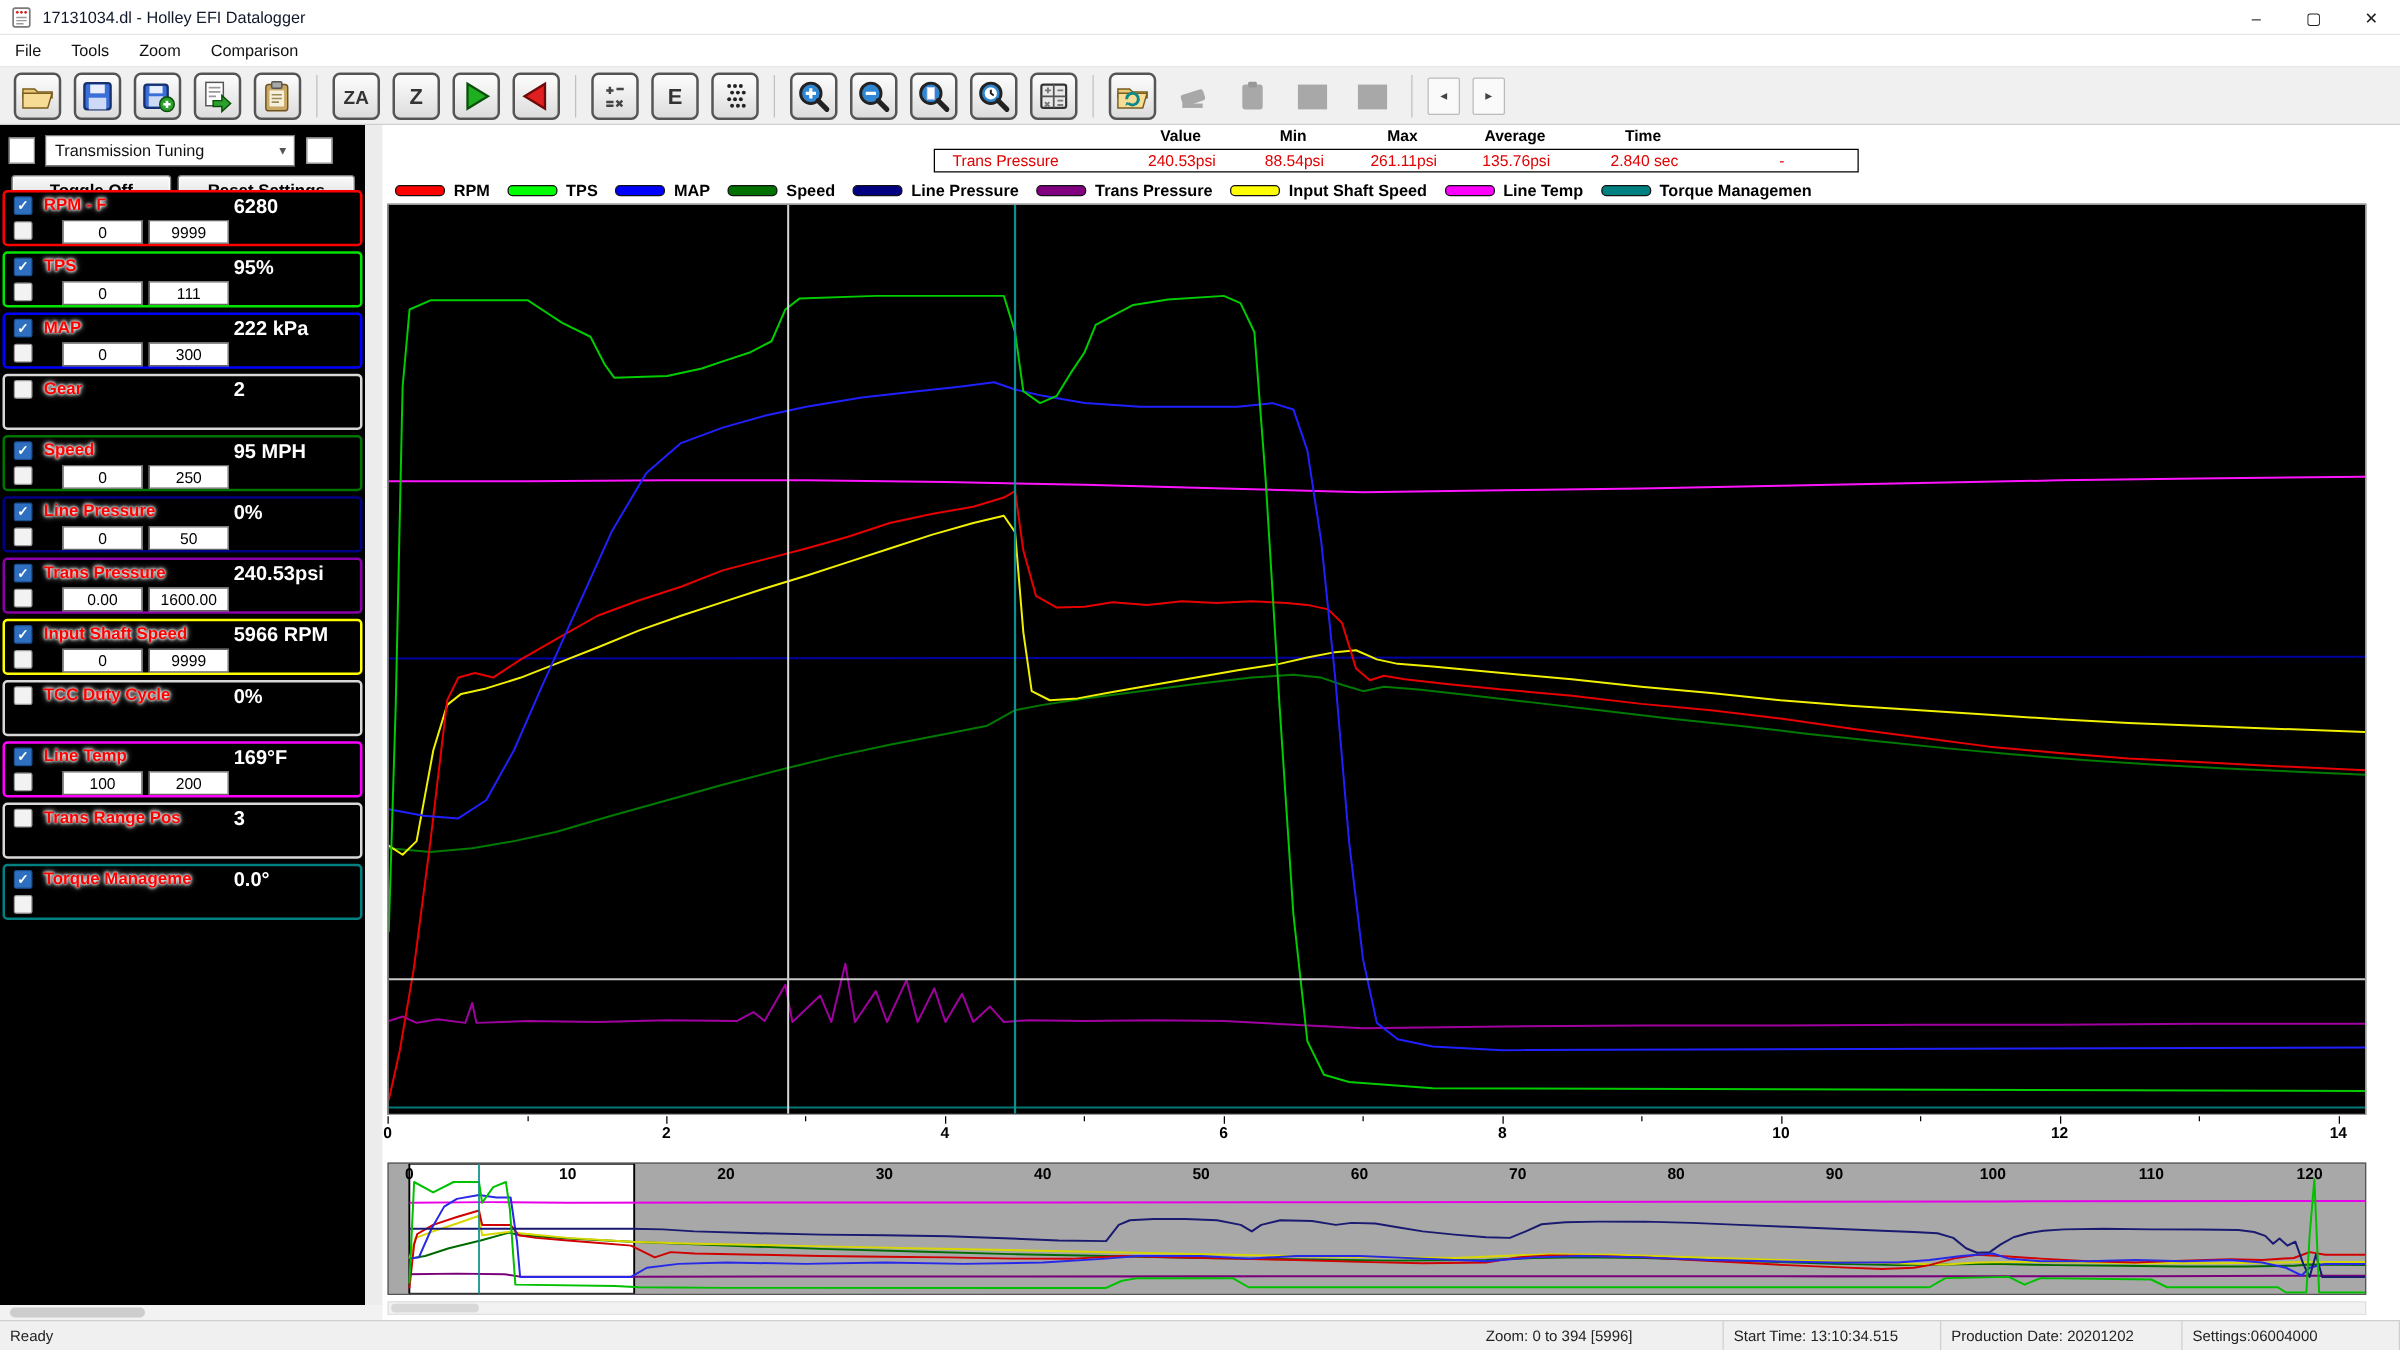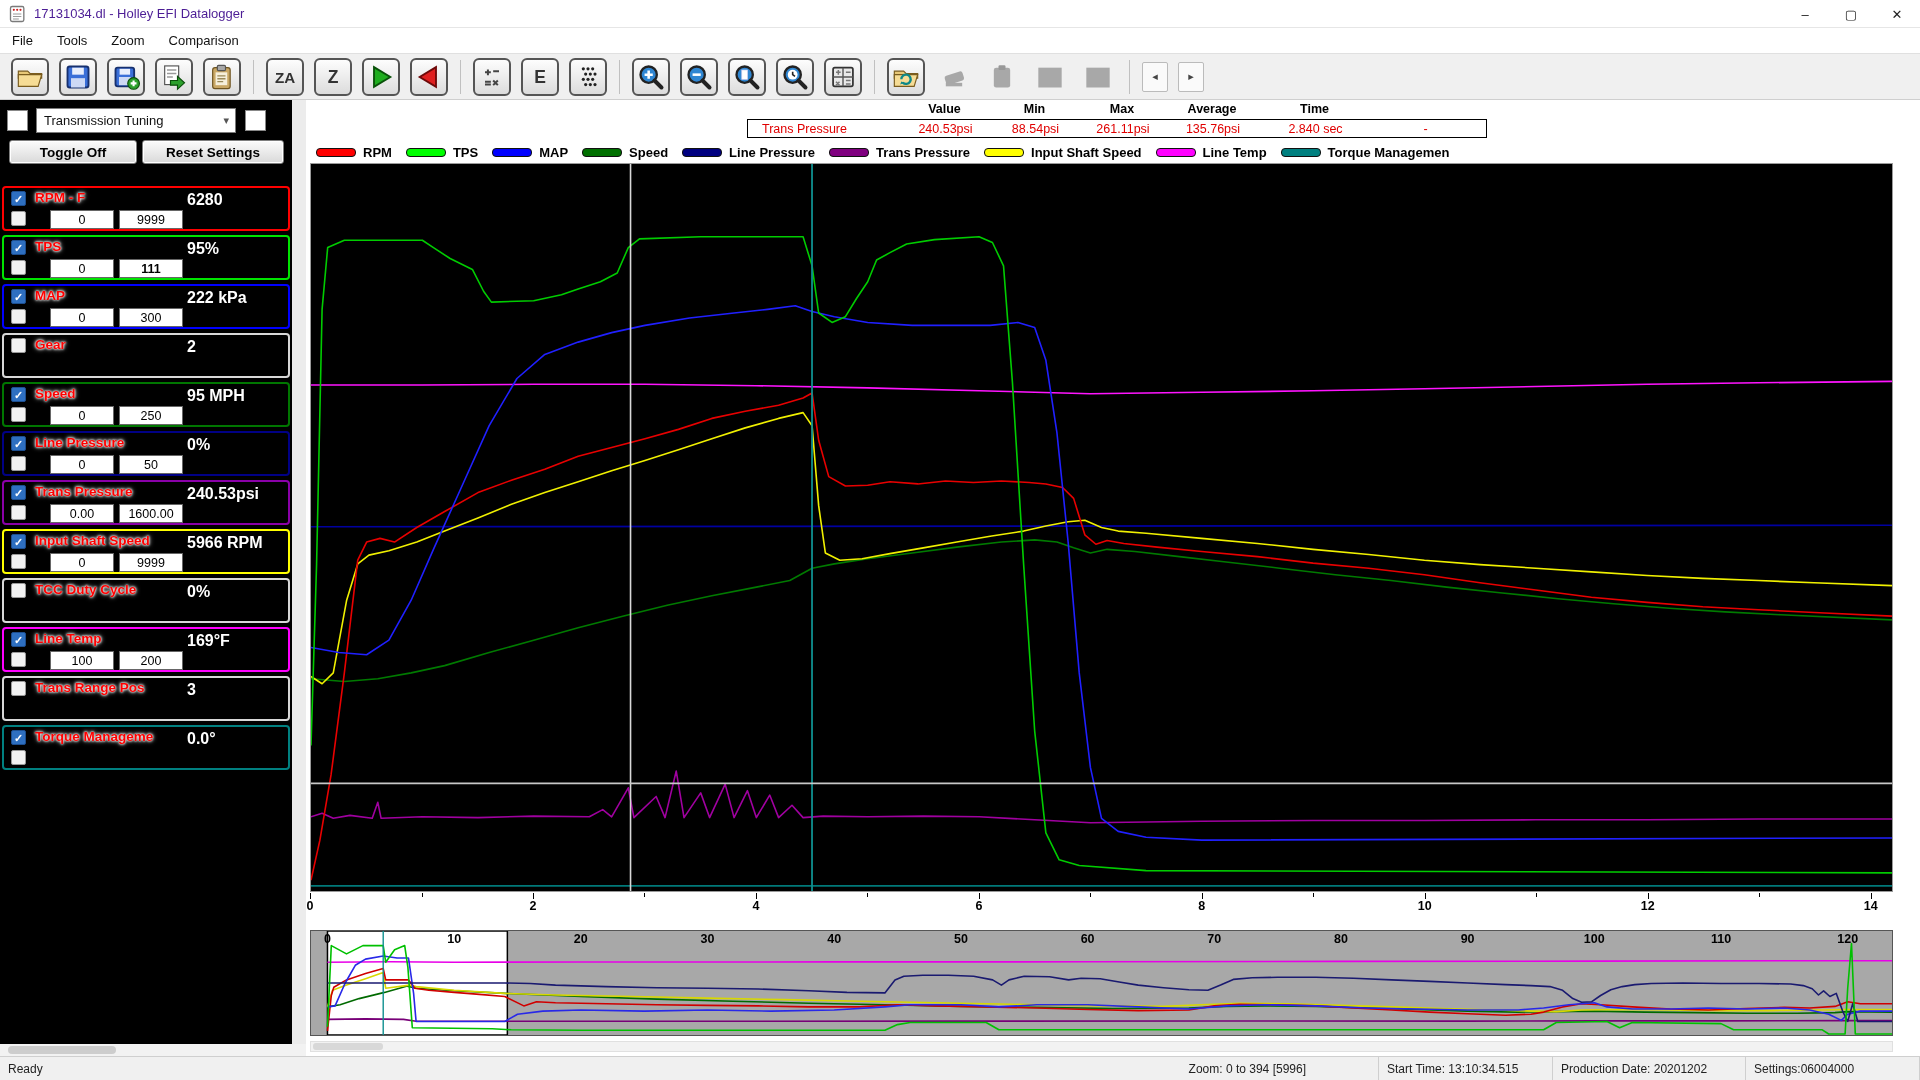--- a/index.html
+++ b/index.html
@@ -4,21 +4,21 @@
 <style>
   * { margin:0; padding:0; box-sizing:border-box; }
   html,body { width:1920px; height:1080px; overflow:hidden; background:#f0f0f0;
               font-family:"Liberation Sans", sans-serif; }
   .app { position:relative; width:1920px; height:1080px; background:#f0f0f0; }
 
   
   .titlebar { position:absolute; left:0; top:0; width:1920px; height:28px; background:#ffffff;
               display:flex; align-items:center; border-bottom:1px solid #e6e6e6; }
   .title-icon { width:20px; height:20px; margin:0 6px 0 8px; }
-  .title-text { font-size:13px; color:#4c1d95; }
+  .title-text { font-size:13px; color:#0f172a; }
   .win-btns { position:absolute; right:0; top:0; height:28px; display:flex; }
   .win-btn { width:46px; height:28px; display:flex; align-items:center; justify-content:center;
              font-size:13px; color:#222; cursor:default; }
 
   
   .menubar { position:absolute; left:0; top:28px; width:1920px; height:26px; background:#ffffff;
              display:flex; align-items:center; border-bottom:1px solid #e0e0e0; }
   .menu-item { padding:0 12px; font-size:13px; color:#111; height:100%; display:flex; align-items:center; }
 
   
@@ -28,21 +28,21 @@
   .tb-btn { width:38px; height:38px; margin:0 5px; border-radius:6px; display:flex; align-items:center;
             justify-content:center; background:linear-gradient(#fdfdfd,#dcdcdc); border:2px solid #555; }
   .tb-btn.disabled { border:none; background:transparent; }
   .tb-btn svg { width:28px; height:28px; }
   .tb-btn.small { width:26px; height:30px; border:1px solid #bbb; background:#fafafa; border-radius:2px;
                   font-size:11px; color:#444; }
 
   
   .sidebar { position:absolute; left:0; top:100px; width:292px; height:944px; background:#000; }
   .side-scroll-v { position:absolute; left:292px; top:100px; width:14px; height:944px; background:#ececec; }
-  .side-top { position:relative; height:86px; }
+  .side-top { position:relative; height:52px; }
   .sq { position:absolute; width:21px; height:21px; background:#fff; border:1px solid #888; top:10px; }
   .combo { position:absolute; left:36px; top:8px; width:200px; height:25px; background:#fff;
            border:1px solid #7a7a7a; font-size:13px; color:#111; display:flex; align-items:center;
            padding-left:7px; }
   .combo .chev { position:absolute; right:6px; top:5px; color:#555; font-size:11px; }
   .side-btn { position:absolute; top:40px; height:24px; background:linear-gradient(#fbfbfb,#d9d9d9);
               border:1px solid #7e7e7e; border-radius:3px; font-weight:bold; font-size:13.5px; color:#000;
               display:flex; align-items:center; justify-content:center; box-shadow:0 0 0 1px #fff inset; }
   .channel { position:relative; height:45px; margin:0 2px 4px 2px; border-radius:4px; background:#000;
              border-width:2px; border-style:solid; }
@@ -304,21 +304,21 @@
           <div class="chk" style="left: 7px; top: 23px;"></div>
           <input class="ch-input" value="0" style="left: 46px;">
           <input class="ch-input" value="9999" style="left: 115px;">
         </div>
         <div class="channel" style="border-color: rgb(0, 228, 0);">
           <div class="chk on" style="left: 7px; top: 3px;">✓</div>
           <div class="ch-label">TPS</div>
           <div class="ch-value">95%</div>
           <div class="chk" style="left: 7px; top: 23px;"></div>
           <input class="ch-input" value="0" style="left: 46px;">
-          <input class="ch-input" value="111" style="left: 115px; font-weight: bold;">
+          <input class="ch-input" value="111" style="left: 115px;">
         </div>
         <div class="channel" style="border-color: rgb(0, 0, 255);">
           <div class="chk on" style="left: 7px; top: 3px;">✓</div>
           <div class="ch-label">MAP</div>
           <div class="ch-value">222 kPa</div>
           <div class="chk" style="left: 7px; top: 23px;"></div>
           <input class="ch-input" value="0" style="left: 46px;">
           <input class="ch-input" value="300" style="left: 115px;">
         </div>
         <div class="channel" style="border-color: rgb(216, 216, 216);">

